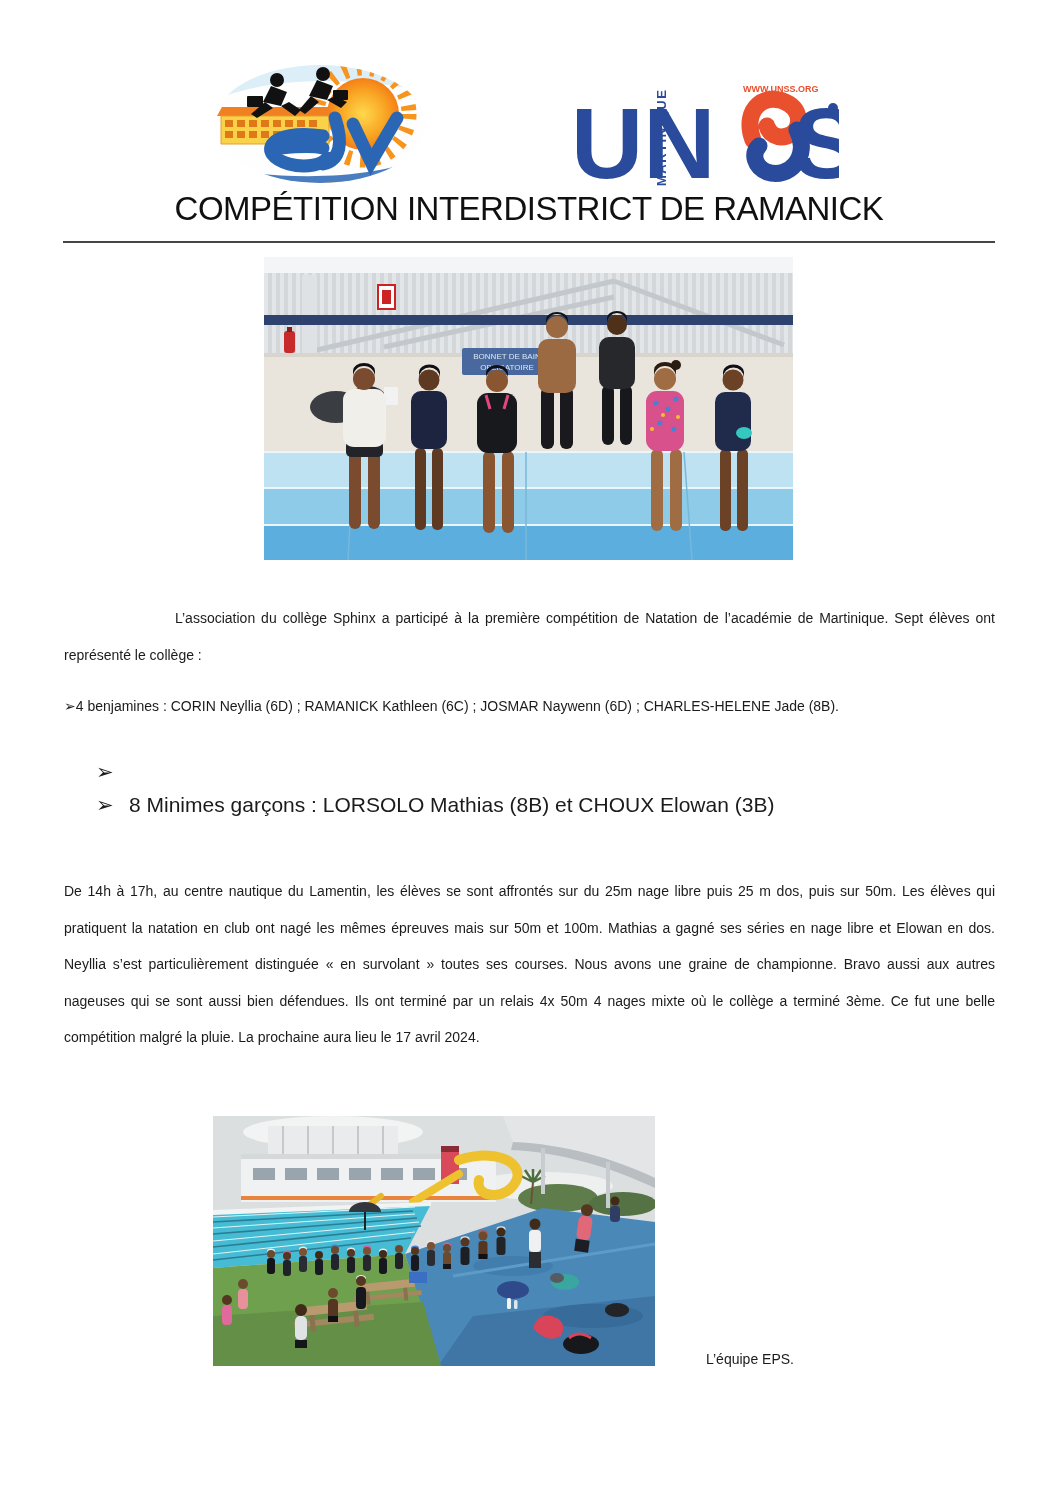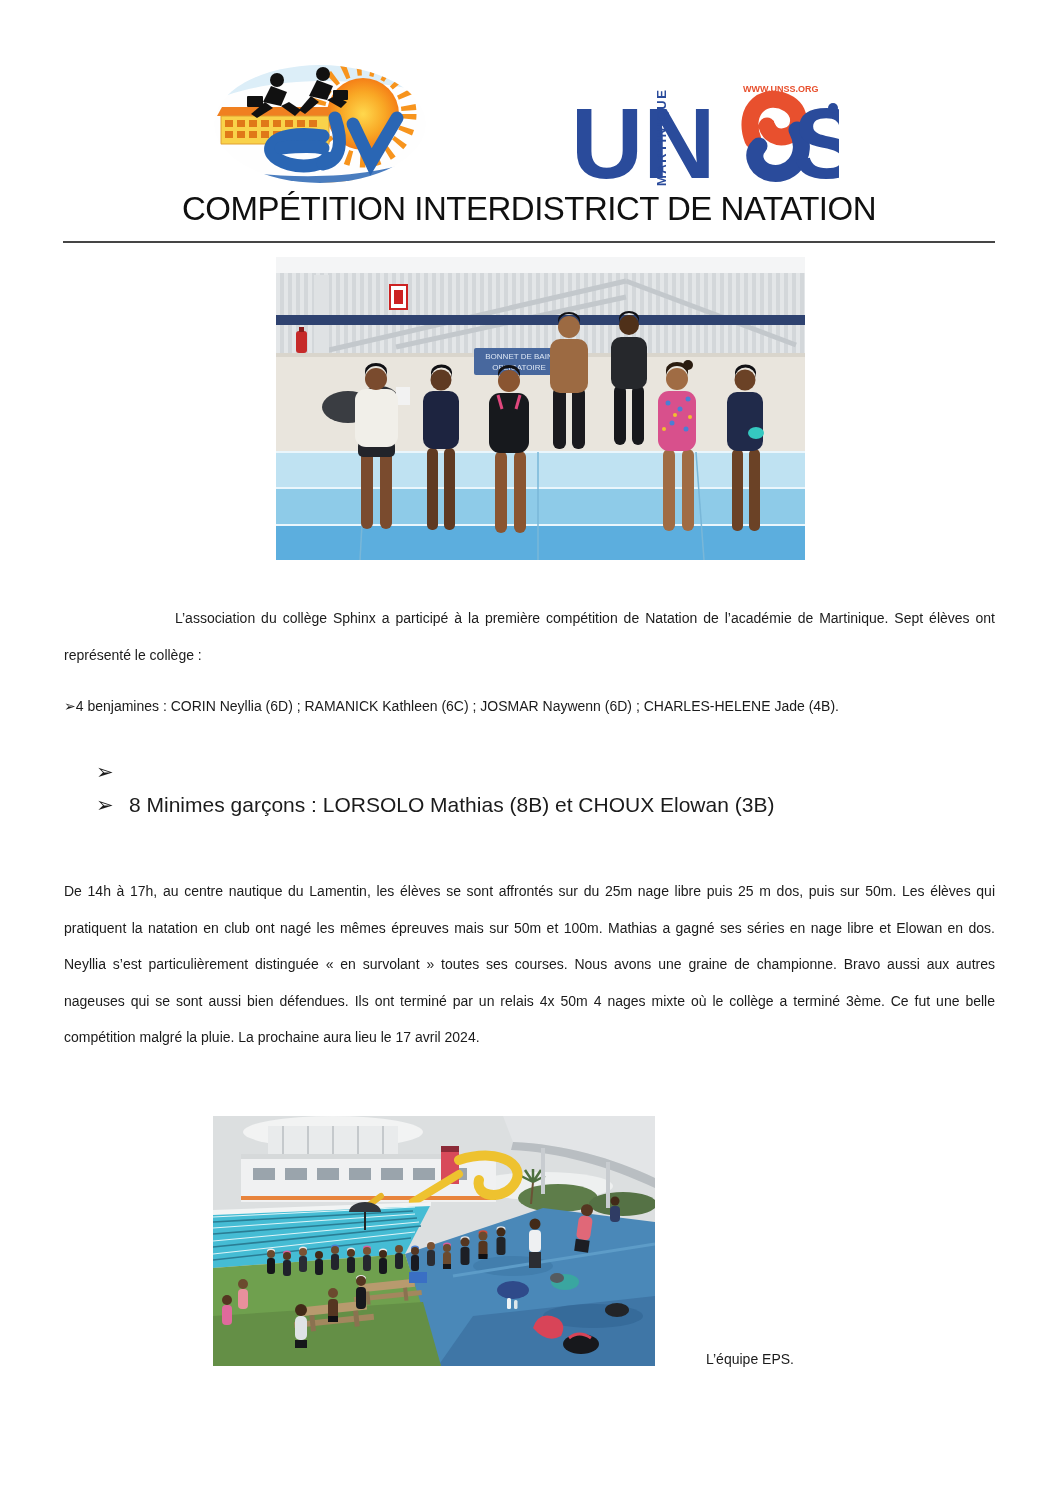--- a/index.html
+++ b/index.html
@@ -7,21 +7,21 @@
         font-family:"Liberation Sans",sans-serif;color:#1b1b1b;overflow:hidden;}
   .abs{position:absolute;}
   
   .logo-college{left:211px;top:62px;width:218px;height:126px;}
   .logo-unss{left:571px;top:78px;width:268px;height:110px;}
   
   .doc-title{left:0;top:190px;width:100%;text-align:center;font-size:33px;font-weight:400;
              letter-spacing:-0.5px;color:#101010;margin:0;}
   .title-rule{left:63px;top:241px;width:932px;height:0;border-top:2px solid #454545;}
   
-  .photo1{left:276px;top:257px;width:529px;height:303px;}
+  .photo1{left:264px;top:257px;width:529px;height:303px;}
   .photo2{left:213px;top:1116px;width:442px;height:250px;}
   .photo1 svg,.photo2 svg{display:block;width:100%;height:100%;}
   
   .para{font-size:14px;line-height:36.5px;text-align:justify;margin:0;}
   .para1{left:64px;top:600px;width:931px;text-indent:111px;}
   .bullet1{left:64px;top:688px;width:931px;}
   .li{left:96px;width:899px;font-size:21px;line-height:33px;display:flex;margin:0;}
   .li2{top:755px;}
   .li3{top:788px;}
   .li .marker{width:33px;flex:0 0 33px;}
@@ -110,21 +110,21 @@
         <path d="M182 62 C170 30 196 12 218 26 C232 35 230 54 216 58 C206 61 198 56 196 48" fill="none" stroke="#e8502e" stroke-width="17" stroke-linecap="round"></path>
         <path d="M226 52 C240 78 218 102 196 94 C184 89 180 76 188 68" fill="none" stroke="#2a4b9b" stroke-width="17" stroke-linecap="round"></path>
         <circle cx="210" cy="42" r="7" fill="#ffffff"></circle>
         <circle cx="204" cy="80" r="6" fill="#ffffff"></circle>
       </g>
       <text x="222" y="100" font-size="100" font-weight="bold" fill="#2a4b9b" font-family="Liberation Sans, sans-serif">S</text>
       <circle cx="262" cy="30" r="5" fill="#2a4b9b"></circle>
     </svg>
   </div>
 
-  <h1 class="abs doc-title">COMPÉTITION INTERDISTRICT DE NATATION</h1>
+  <h1 class="abs doc-title">COMPÉTITION INTERDISTRICT DE RAMANICK</h1>
   <div class="abs title-rule"></div>
 
   <div class="abs photo1">
     <svg viewBox="0 0 529 303" preserveAspectRatio="none">
       <defs>
         <pattern id="corr" width="8" height="10" patternUnits="userSpaceOnUse">
           <rect width="8" height="10" fill="#e3e6e8"></rect>
             <rect x="4" width="4" height="10" fill="#d3d7da"></rect>
         </pattern>
       </defs>
@@ -241,21 +241,21 @@
           <circle cx="469" cy="123" r="10.5" fill="#6b4226"></circle>
             <path d="M459 121 A10.5 10.5 0 0 1 480 121 L480 115 A10.5 7.5 0 0 0 459 115 Z" fill="#101014"></path>
           <ellipse cx="480" cy="176" rx="8" ry="6" fill="#35c8c0"></ellipse>
         </g>
       </g>
     </svg>
   </div>
 
   <p class="abs para para1">L’association du collège Sphinx a participé à la première compétition de Natation de l’académie de Martinique. Sept élèves ont représenté le collège :</p>
 
-  <p class="abs para bullet1"><span class="u">➢4 benjamines</span><span> : CORIN Neyllia (6D) ; RAMANICK Kathleen (6C) ; JOSMAR Naywenn (6D) ; CHARLES-HELENE Jade (4B).</span></p>
+  <p class="abs para bullet1"><span class="u">➢4 benjamines</span><span> : CORIN Neyllia (6D) ; RAMANICK Kathleen (6C) ; JOSMAR Naywenn (6D) ; CHARLES-HELENE Jade (8B).</span></p>
 
   <p class="abs li li2">
     <span class="marker">➢</span>
   </p>
 
   <p class="abs li li3">
     <span class="marker">➢</span>
     <span><span class="u">8 Minimes garçons :</span><span> LORSOLO Mathias (8B) et CHOUX Elowan (3B)</span></span>
   </p>
 

